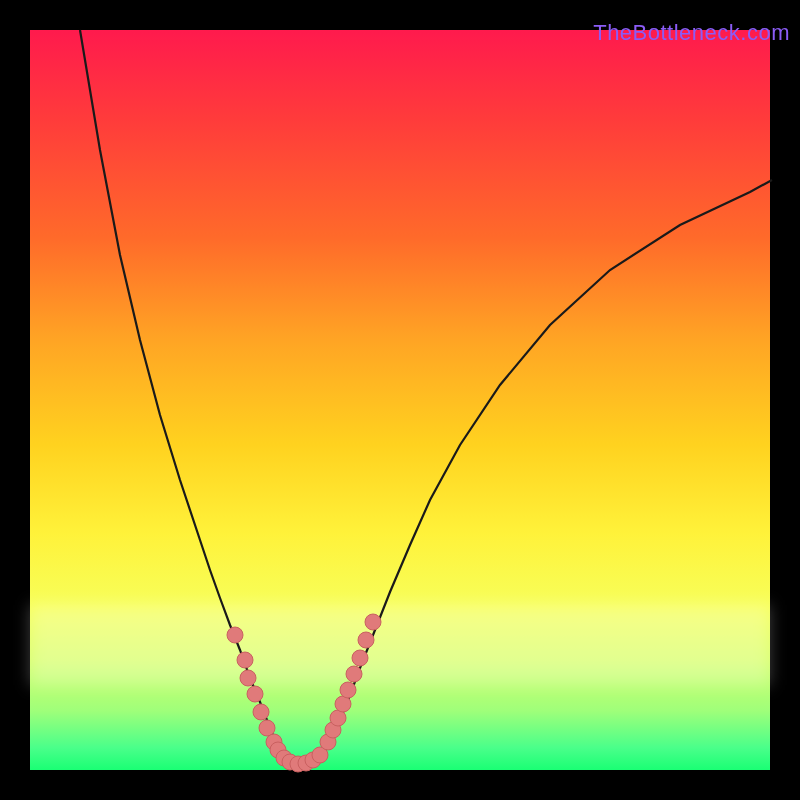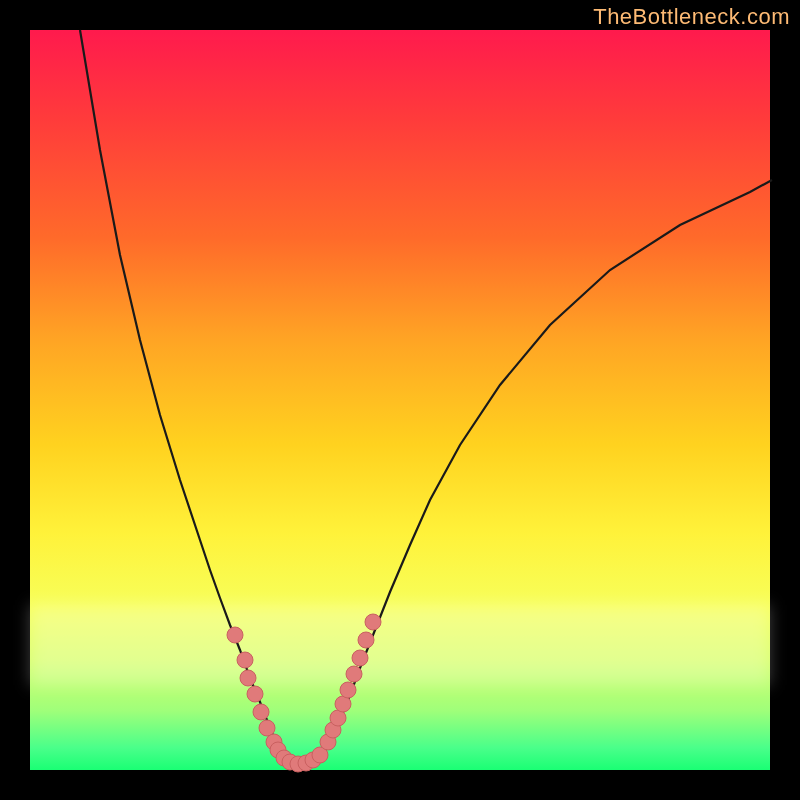--- a/index.html
+++ b/index.html
@@ -42,23 +42,23 @@
     position: absolute;
     left: 30px;
     width: 740px;
     top: 605px;
     height: 80px;
     background: rgba(255,255,255,0.25);
     filter: blur(8px);
   }
   .watermark {
     position: absolute;
-    top: 4px;
+    top: 20px;
     right: 10px;
-    color: #fdba74;
+    color: #8b5cf6;
     font-size: 22px;
     letter-spacing: 0.5px;
     font-weight: 500;
   }
   svg.curves {
     position: absolute;
     left: 30px;
     top: 30px;
     width: 740px;
     height: 740px;

